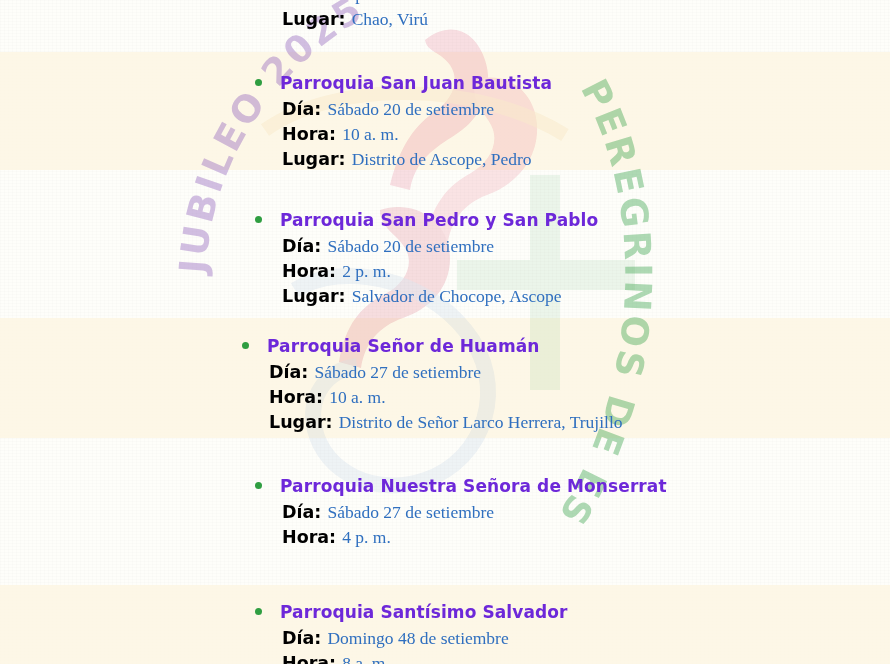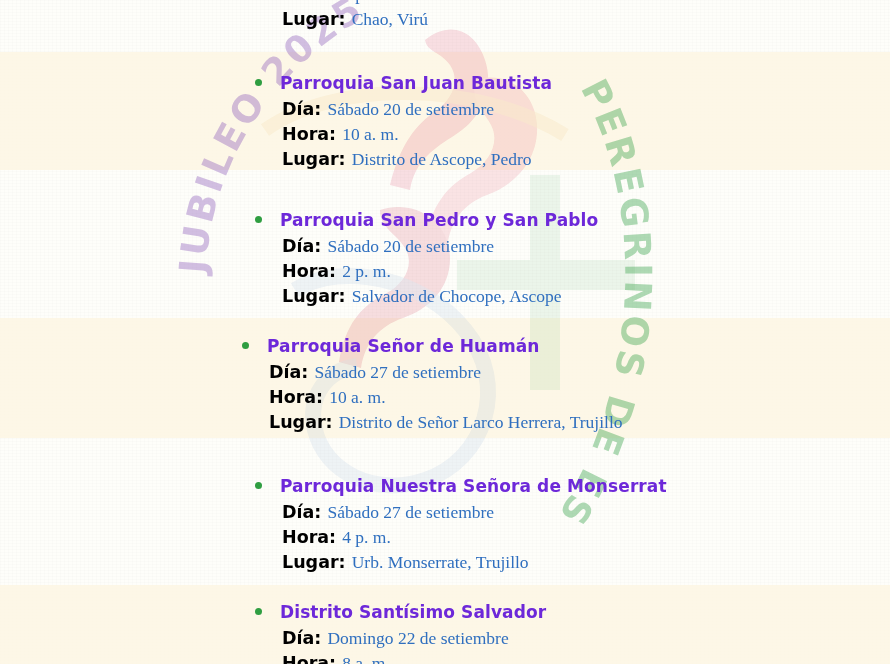--- a/index.html
+++ b/index.html
@@ -207,30 +207,27 @@
 
     <div class="entry" style="top:473px;">
       <span class="bullet"></span>
       <div class="title">Parroquia Nuestra Señora de Monserrat</div>
       <div class="row">
         <span class="lbl">Día</span><span class="lbl">: </span><span class="val">Sábado 27 de setiembre</span>
       </div>
       <div class="row">
         <span class="lbl">Hora</span><span class="lbl">: </span><span class="val">4 p. m.</span>
       </div>
-      <div class="row">
-        <span class="lbl">Lugar</span><span class="lbl">: </span><span class="val">Urb. Monserrate, Trujillo</span>
-      </div>
     </div>
 
     <div class="entry" style="top:599px;">
       <span class="bullet"></span>
-      <div class="title">Distrito Santísimo Salvador</div>
-      <div class="row">
-        <span class="lbl">Día</span><span class="lbl">: </span><span class="val">Domingo 22 de setiembre</span>
+      <div class="title">Parroquia Santísimo Salvador</div>
+      <div class="row">
+        <span class="lbl">Día</span><span class="lbl">: </span><span class="val">Domingo 48 de setiembre</span>
       </div>
       <div class="row">
         <span class="lbl">Hora</span><span class="lbl">: </span><span class="val">8 a. m.</span>
       </div>
     </div>
 
   </div>
 </div>
 
 </body></html>

